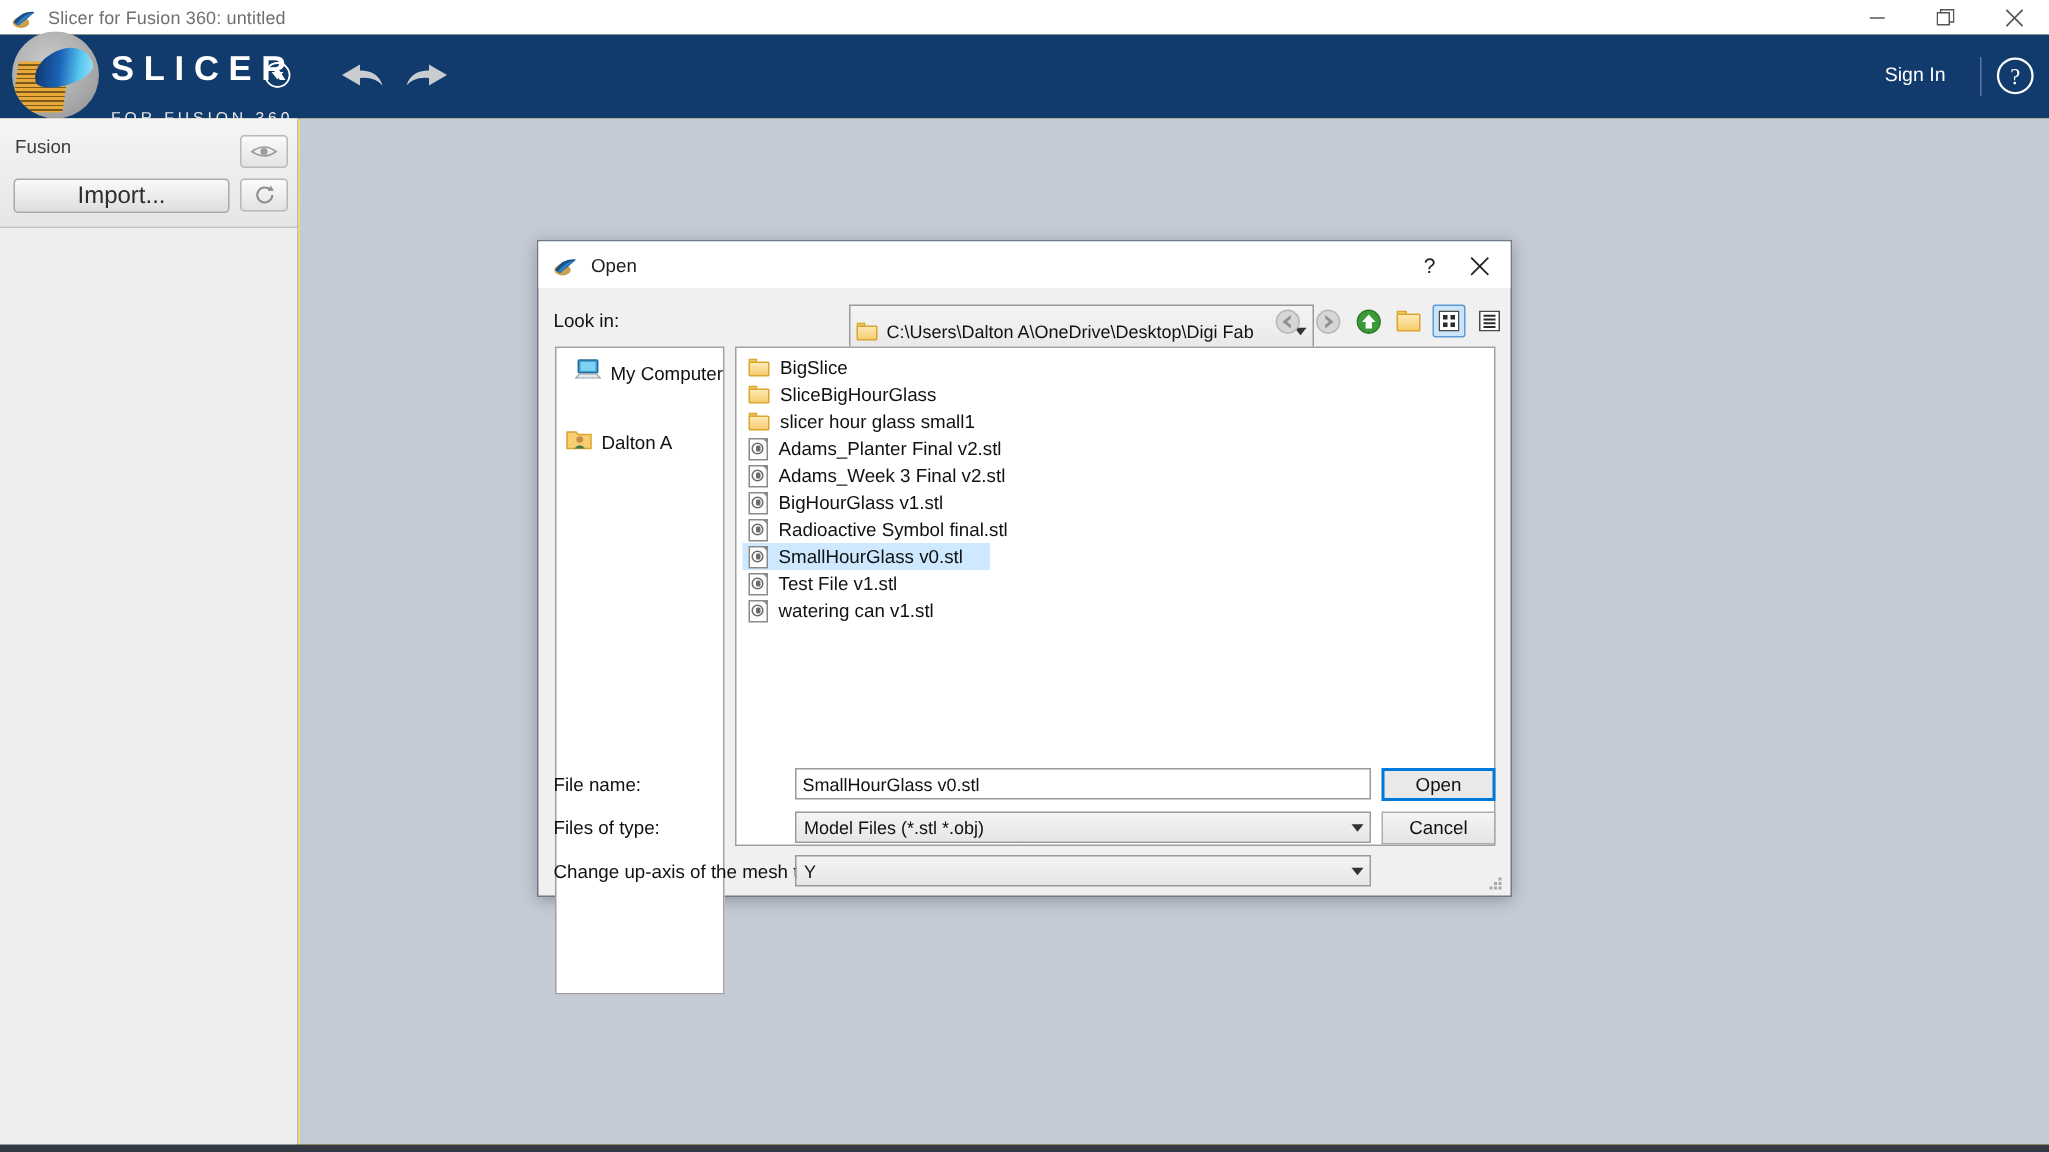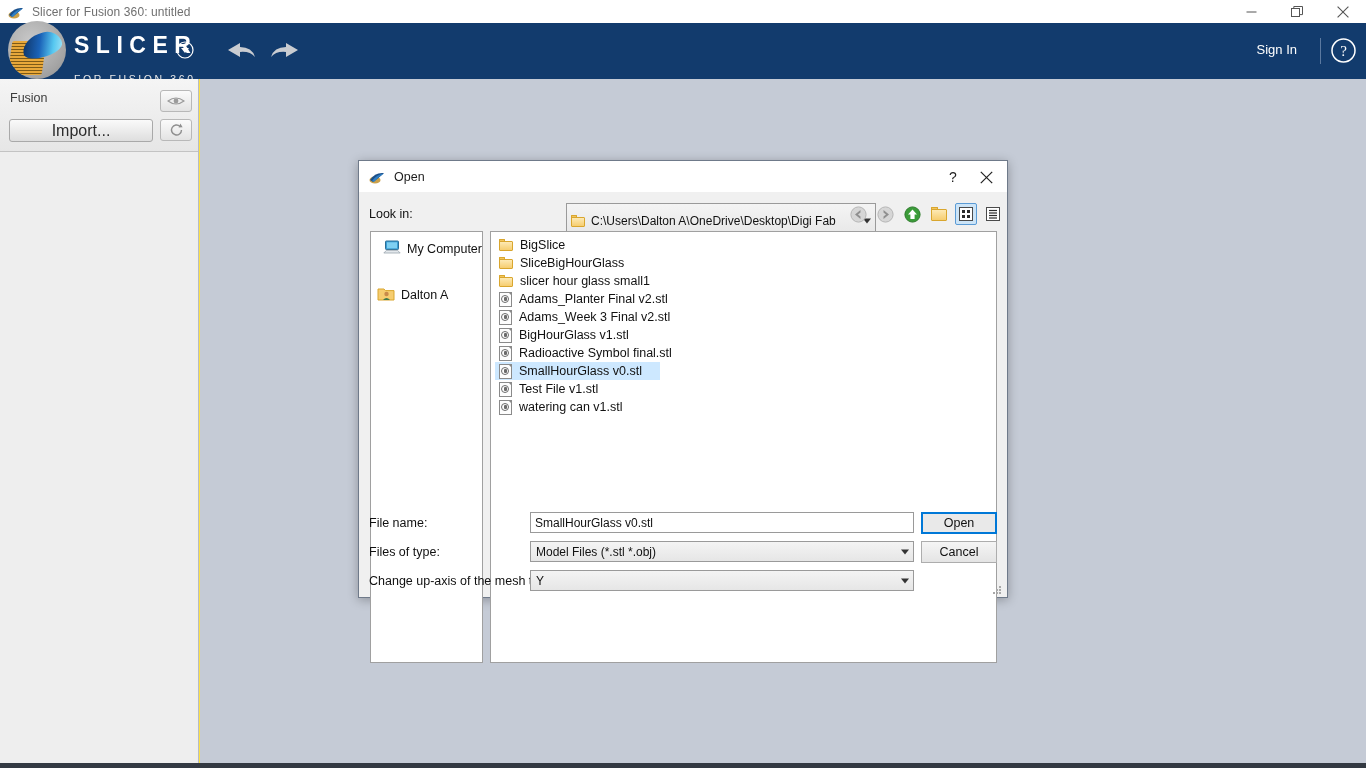--- a/index.html
+++ b/index.html
@@ -161,21 +161,21 @@
   .nav-btn.sel { background: #cce4f7; border: 1px solid #5b9bd5; border-radius: 2px; }
 
   .places {
     position: absolute; left: 11px; top: 70px; width: 113px; height: 432px;
     background: #ffffff; border: 1px solid #a0a0a0; box-sizing: border-box;
   }
   .place-row { display: flex; align-items: center; height: 22px; padding-left: 6px; margin-top: 24px; }
   .place-row .pl-label { margin-left: 6px; font-size: 12.5px; color: #111; white-space: nowrap; }
 
   .filelist {
-    position: absolute; left: 131px; top: 70px; width: 507px; height: 432px;
+    position: absolute; left: 131px; top: 70px; width: 507px; height: 333px;
     background: #ffffff; border: 1px solid #a0a0a0; box-sizing: border-box;
     padding-top: 4px;
   }
   .file-row {
     display: flex; align-items: center; height: 18px; margin-left: 4px;
     width: 165px; padding-left: 4px; box-sizing: border-box;
   }
   .file-row.selected { background: #cde8ff; }
   .file-row .fr-label { margin-left: 7px; font-size: 12.5px; color: #111; white-space: nowrap; }
 

